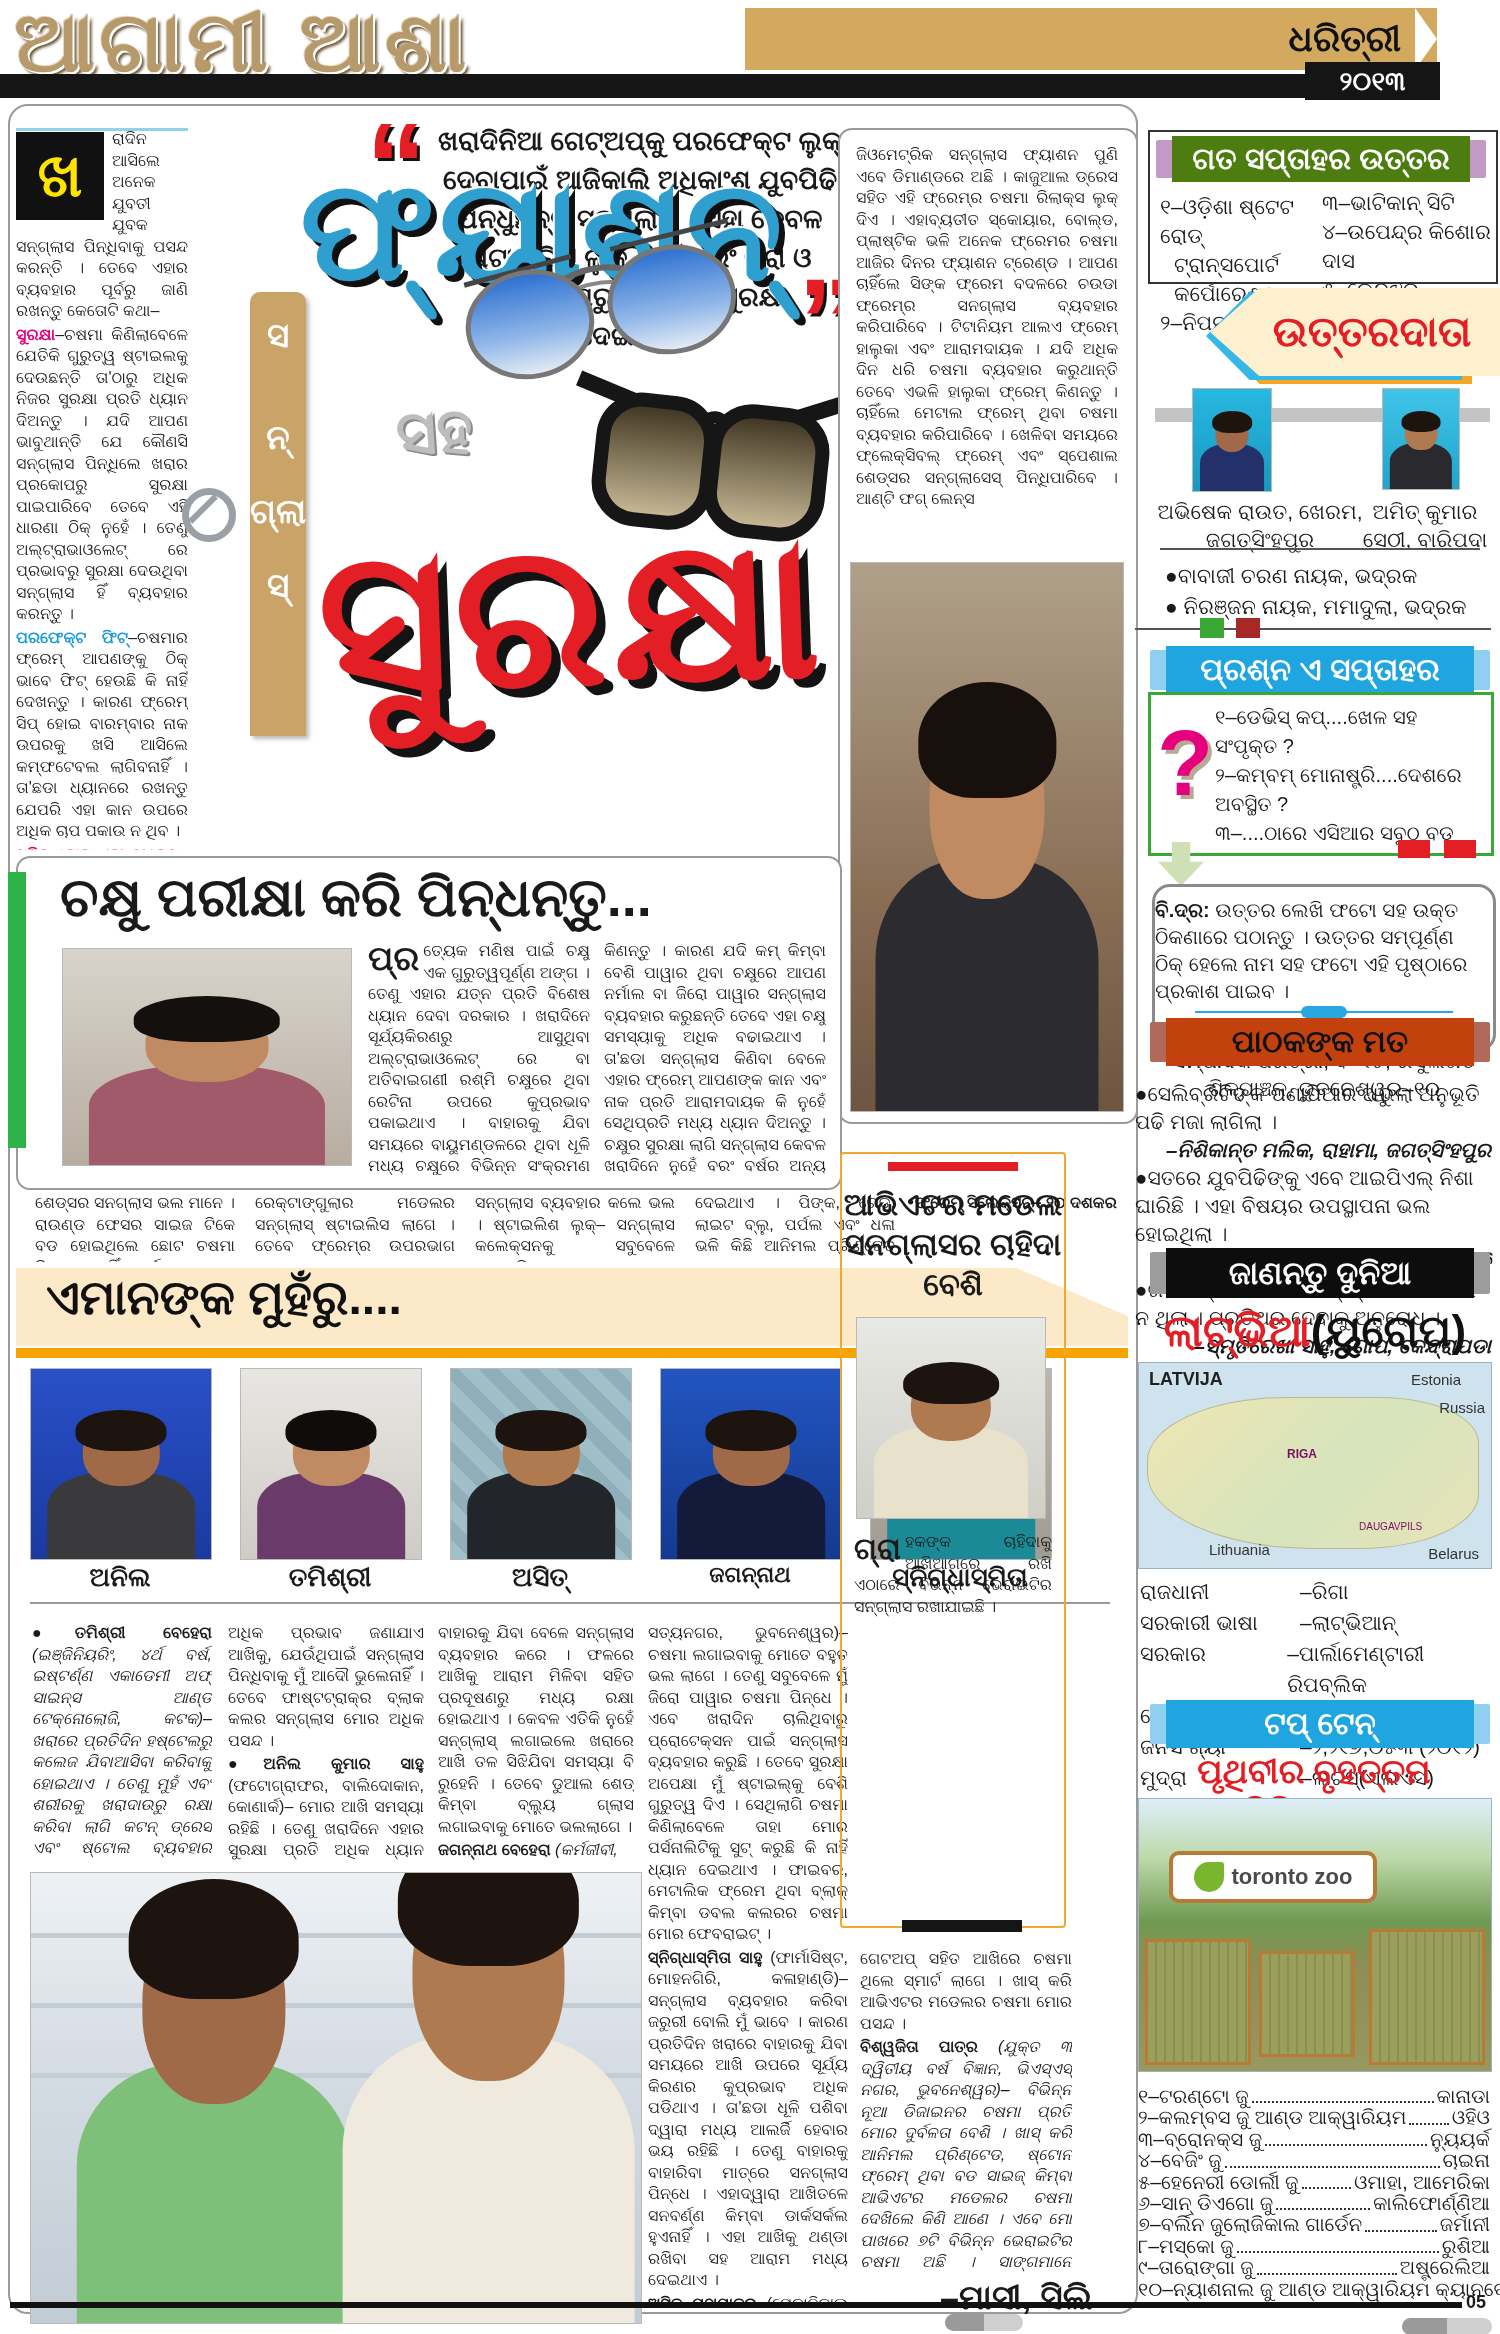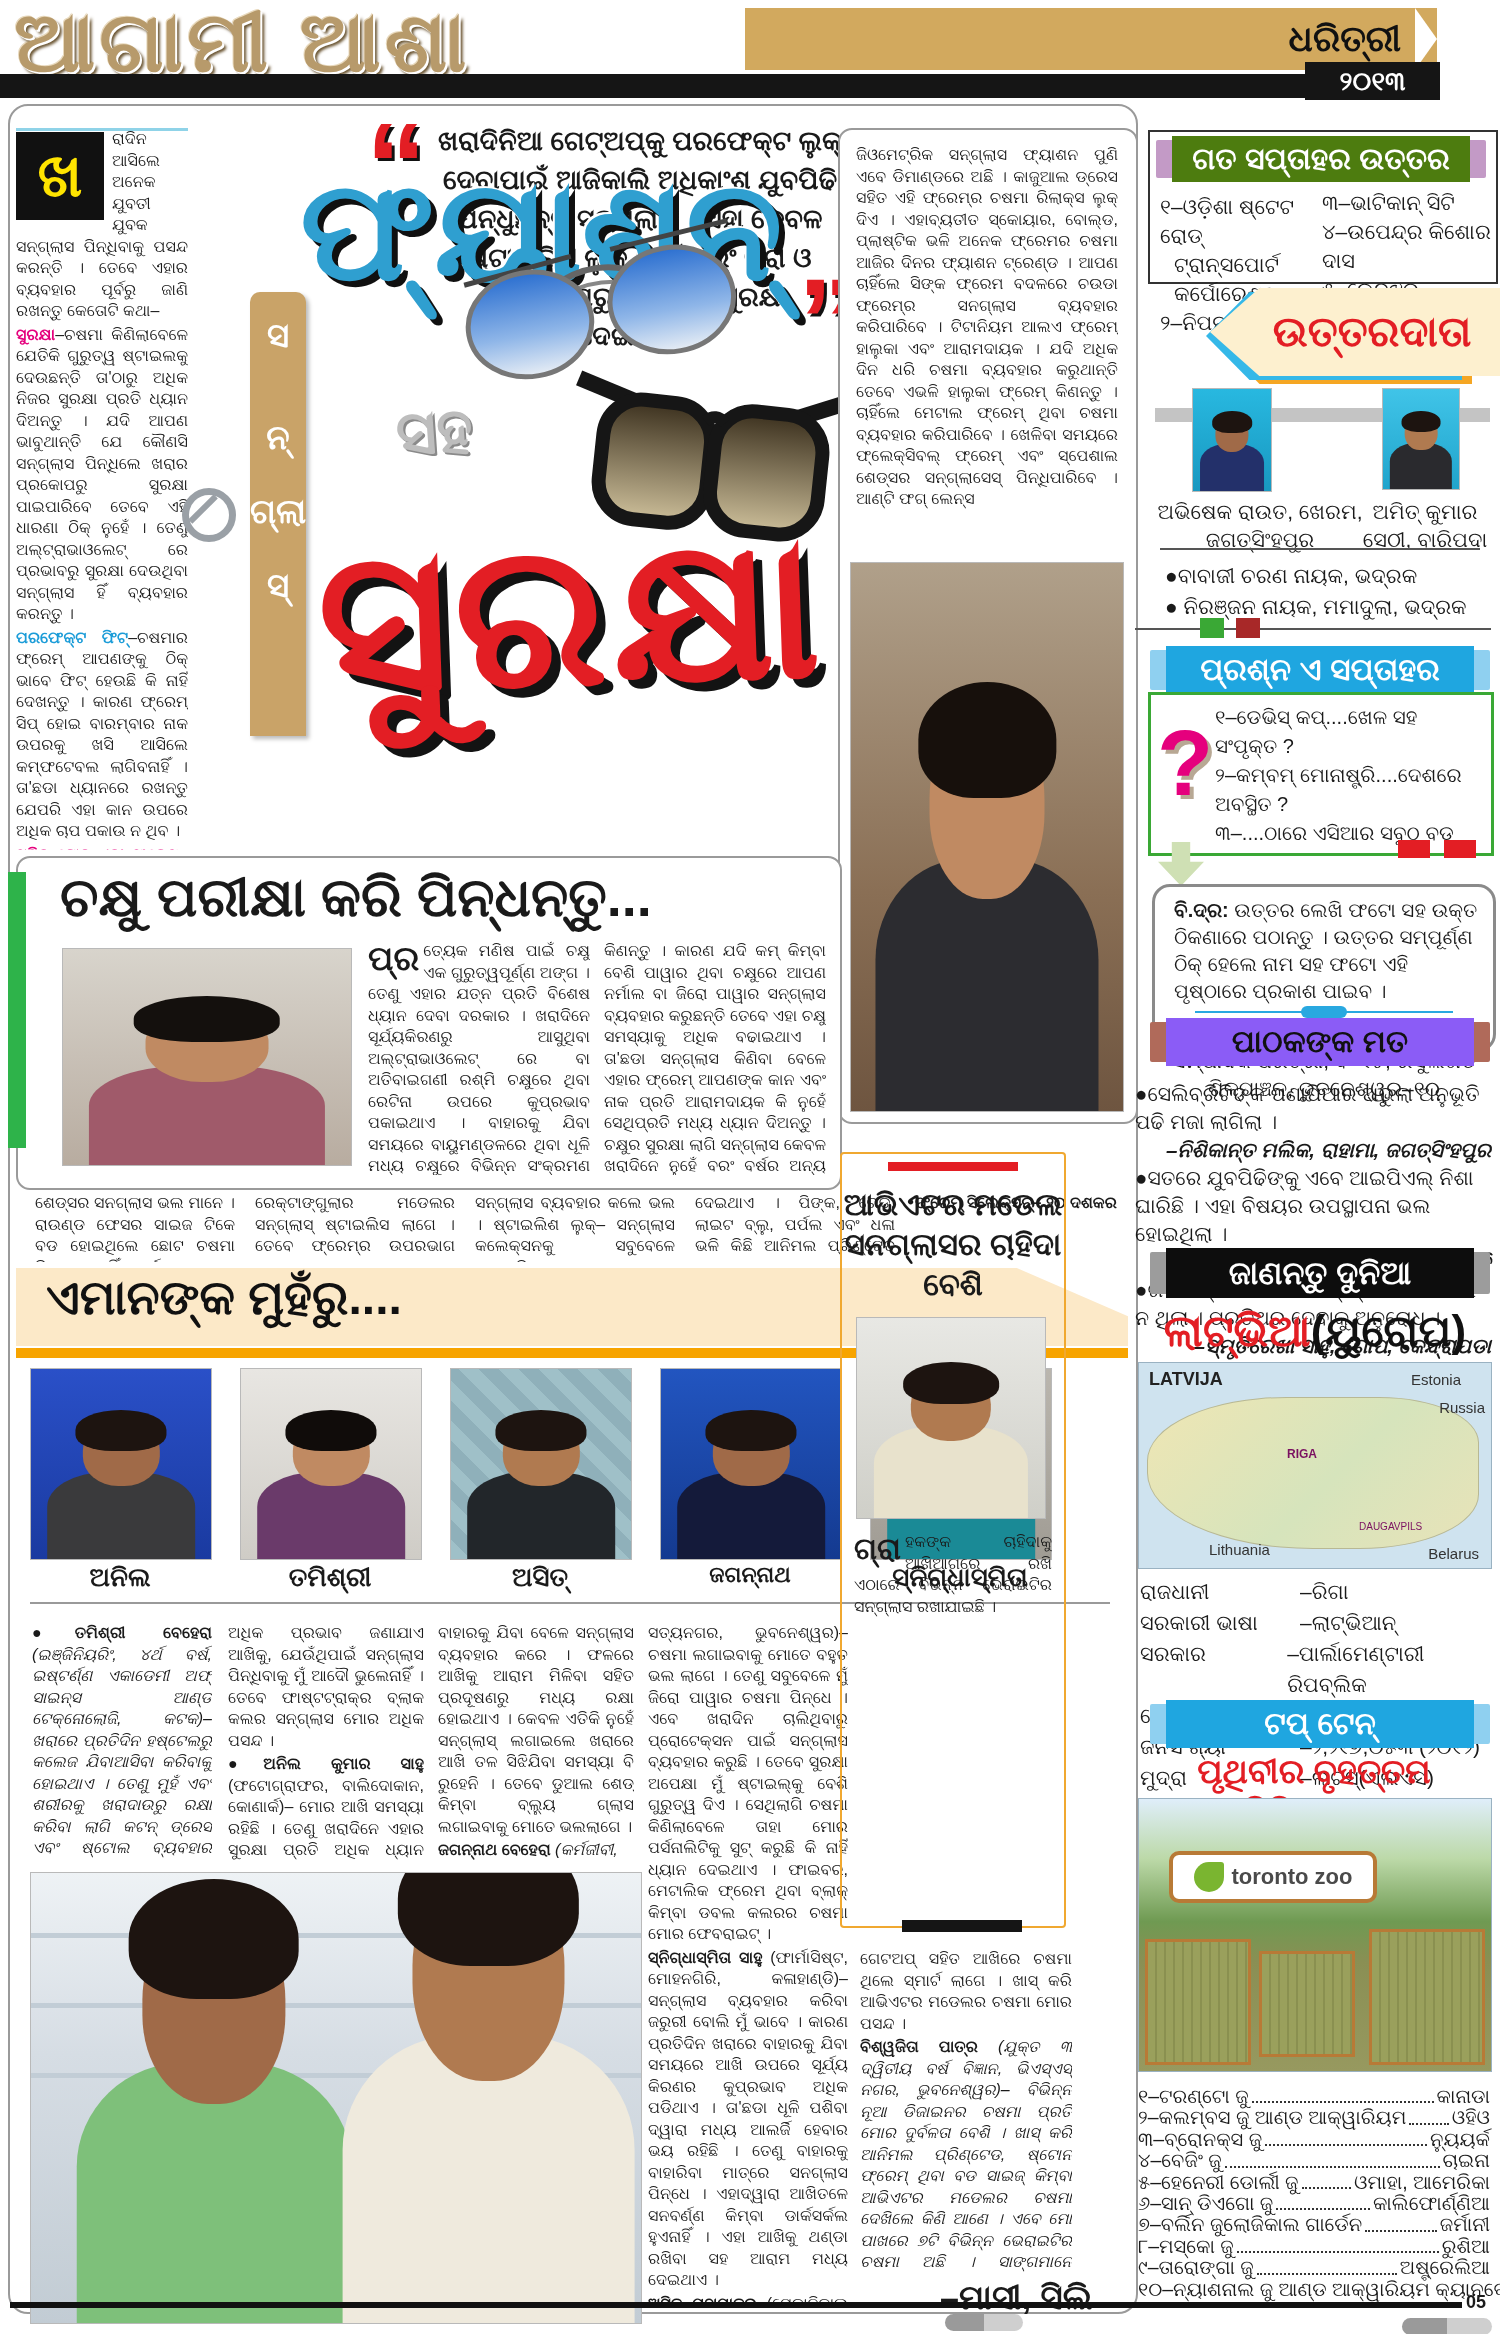--- a/index.html
+++ b/index.html
@@ -306,34 +306,34 @@
       <div>୨–କମ୍‌ବମ୍ ମୋନାଷ୍ଟ୍ରି....ଦେଶରେ ଅବସ୍ଥିତ ?</div>
       <div>୩–....ଠାରେ ଏସିଆର ସବୁଠୁ ବଡ ସୋଲାର ପାୱାର ପ୍ରୋଜେକ୍ଟ ଅଛି ?</div>
 
     </div>
   </div>
   <div class="sq" style="left:1398px;top:840px;background:#e31e24;width:32px;height:18px;"></div>
   <div class="sq" style="left:1444px;top:840px;background:#e31e24;width:32px;height:18px;"></div>
   <div class="abs garrow" style="left:1158px;top:842px;width:46px;height:44px;"></div>
 
   <div class="abs notebox" style="left:1152px;top:884px;width:338px;height:162px;">
-    <div style="margin:10px 12px 0 19px;font-size:20px;line-height:27px;">
+    <div style="margin:10px 12px 0 0;font-size:20px;line-height:27px;">
       <span class="b">ବି.ଦ୍ର:</span> <span>ଉତ୍ତର ଲେଖି ଫଟୋ ସହ ଉକ୍ତ ଠିକଣାରେ ପଠାନ୍ତୁ । ଉତ୍ତର ସମ୍ପୂର୍ଣ୍ଣ ଠିକ୍ ହେଲେ ନାମ ସହ ଫଟୋ ଏହି ପୃଷ୍ଠାରେ ପ୍ରକାଶ ପାଇବ ।</span>
     </div>
     <div style="margin:6px 40px;height:2px;background:#29a8e0;position:relative;">
       <div style="position:absolute;left:50%;top:-5px;transform:translateX(-50%);width:46px;height:12px;border-radius:6px;background:#29a8e0;"></div>
     </div>
     <div style="margin:4px 12px 0 12px;font-size:21px;line-height:28px;text-align:center;">
       <span class="mag">ଆମ ଠିକଣା:</span> <span>ଆଗାମୀ ଆଶା, ମାର୍ଫତ୍– ସମ୍ପାଦକ ଧରିତ୍ରୀ, ବି–୧୫, ରସୁଲଗଡ ଶିଳ୍ପାଞ୍ଚଳ, ଭୁବନେଶ୍ୱର–୧୦</span>
     </div>
   </div>
 
   <div class="abs banner" style="left:1150px;top:1018px;width:340px;height:48px;">
     <div class="tab" style="background:#b06a5a;"></div>
-    <div class="inner" style="background:#8b5cf6;color:#111;font-size:31px;">ପାଠକଙ୍କ ମତ</div>
+    <div class="inner" style="background:#c2410c;color:#111;font-size:31px;">ପାଠକଙ୍କ ମତ</div>
   </div>
   <div class="abs" style="left:1135px;top:1080px;width:356px;font-size:20.5px;line-height:28px;">
     <div>
       <span>●ସେଲିବ୍ରିଟିଙ୍କ ପଣାପିଆର ଅଭୁଲା ଅନୁଭୂତି ପଢି ମଜା ଲାଗିଲା ।</span>
       <span class="ital-by">–ନିଶିକାନ୍ତ ମଲିକ, ରାହାମା, ଜଗତ୍‌ସିଂହପୁର</span>
     </div>
     <div>
       <span>●ସତରେ ଯୁବପିଢିଙ୍କୁ ଏବେ ଆଇପିଏଲ୍ ନିଶା ଘାରିଛି । ଏହା ବିଷୟର ଉପସ୍ଥାପନା ଭଲ ହୋଇଥିଲା ।</span>
       <span class="ital-by">–ହରପ୍ରିୟା ସେଠୀ, ରାମପୁର, କଳାହାଣ୍ଡି</span>
     </div>

